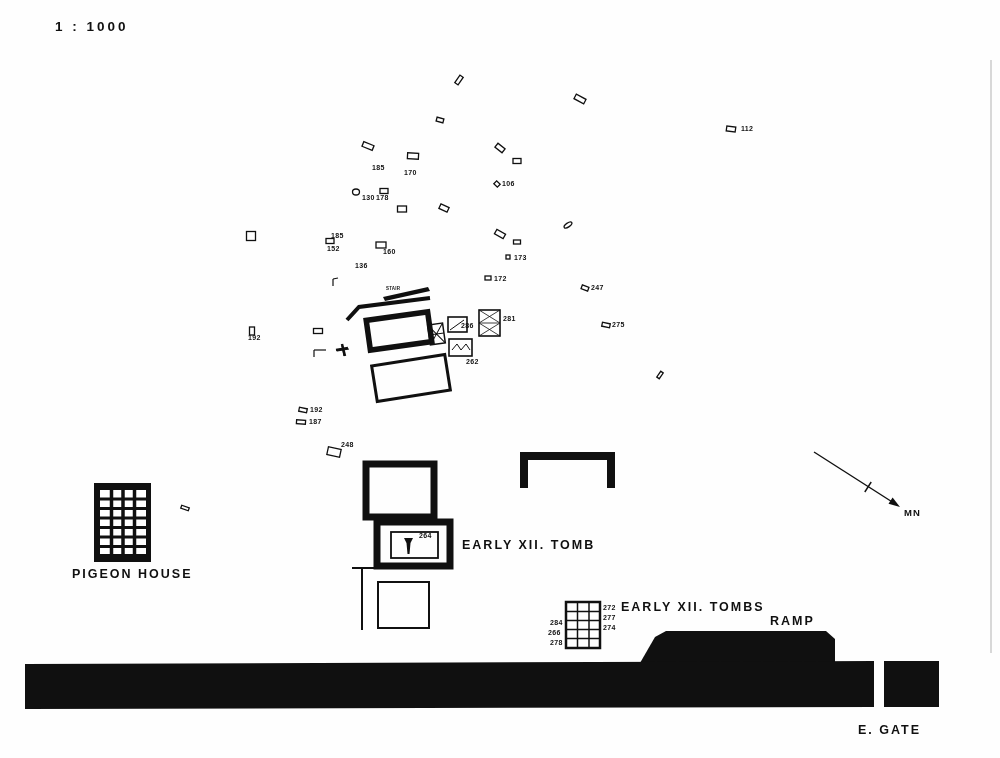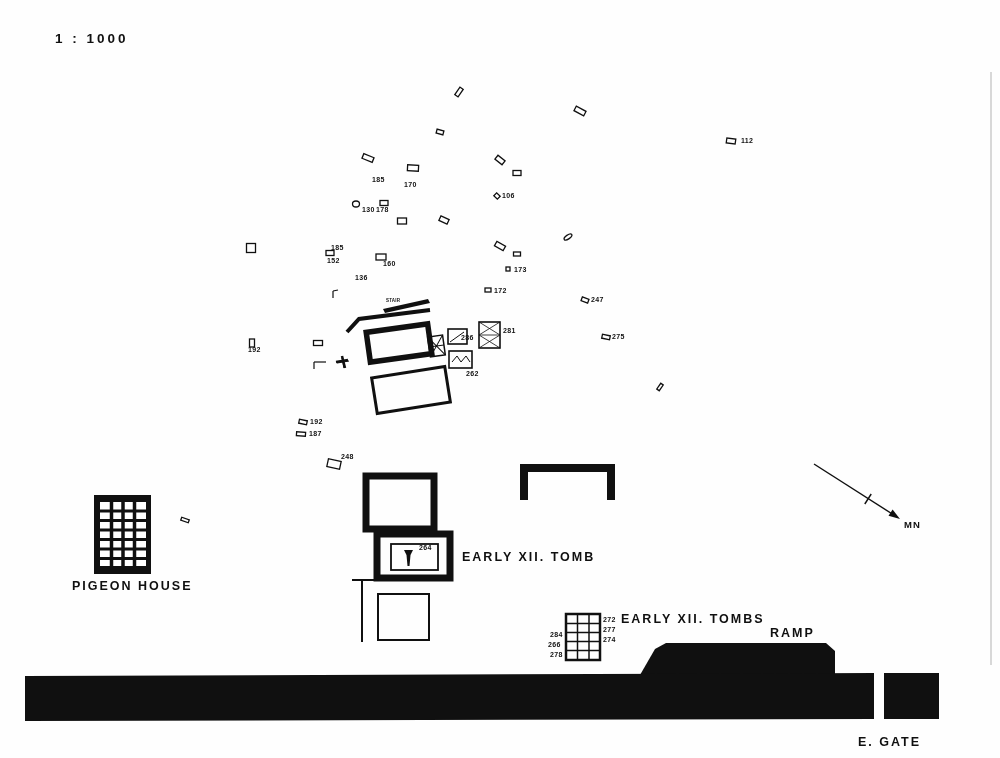--- a/index.html
+++ b/index.html
@@ -2,21 +2,21 @@
 <html style="--ink: #101010; --paper: #fefefe;"><head>
 <meta charset="utf-8">
 <style>
   :root { --ink: #101010; --paper: #fefefe; }
   html,body { margin:0; padding:0; }
   body {
     width:1000px; height:758px; overflow:hidden;
     background: var(--paper);
     font-family: "Liberation Sans", sans-serif;
   }
-  .canvas { position:relative; width:1000px; height:668px; background:var(--paper);margin-top:12px; }
+  .canvas { position:relative; width:1000px; height:668px; background:var(--paper); }
   svg text { font-family: "Liberation Sans", sans-serif; fill: var(--ink); }
   .scale-t { font-size:13.5px; font-weight:700; letter-spacing:3px; }
   .lbl     { font-size:12.5px; font-weight:700; letter-spacing:2px; }
   .lbl-sm  { font-size:9.5px;  font-weight:700; letter-spacing:1px; }
   .num     { font-size:7px; font-weight:600; letter-spacing:0.3px; }
   .num-xs  { font-size:4.5px; font-weight:600; letter-spacing:0.2px; }
   .scan-edge { position:absolute; right:8px; top:60px; bottom:15px; width:2px; background:#d8d8d8; }
 </style>
 </head>
 <body>

